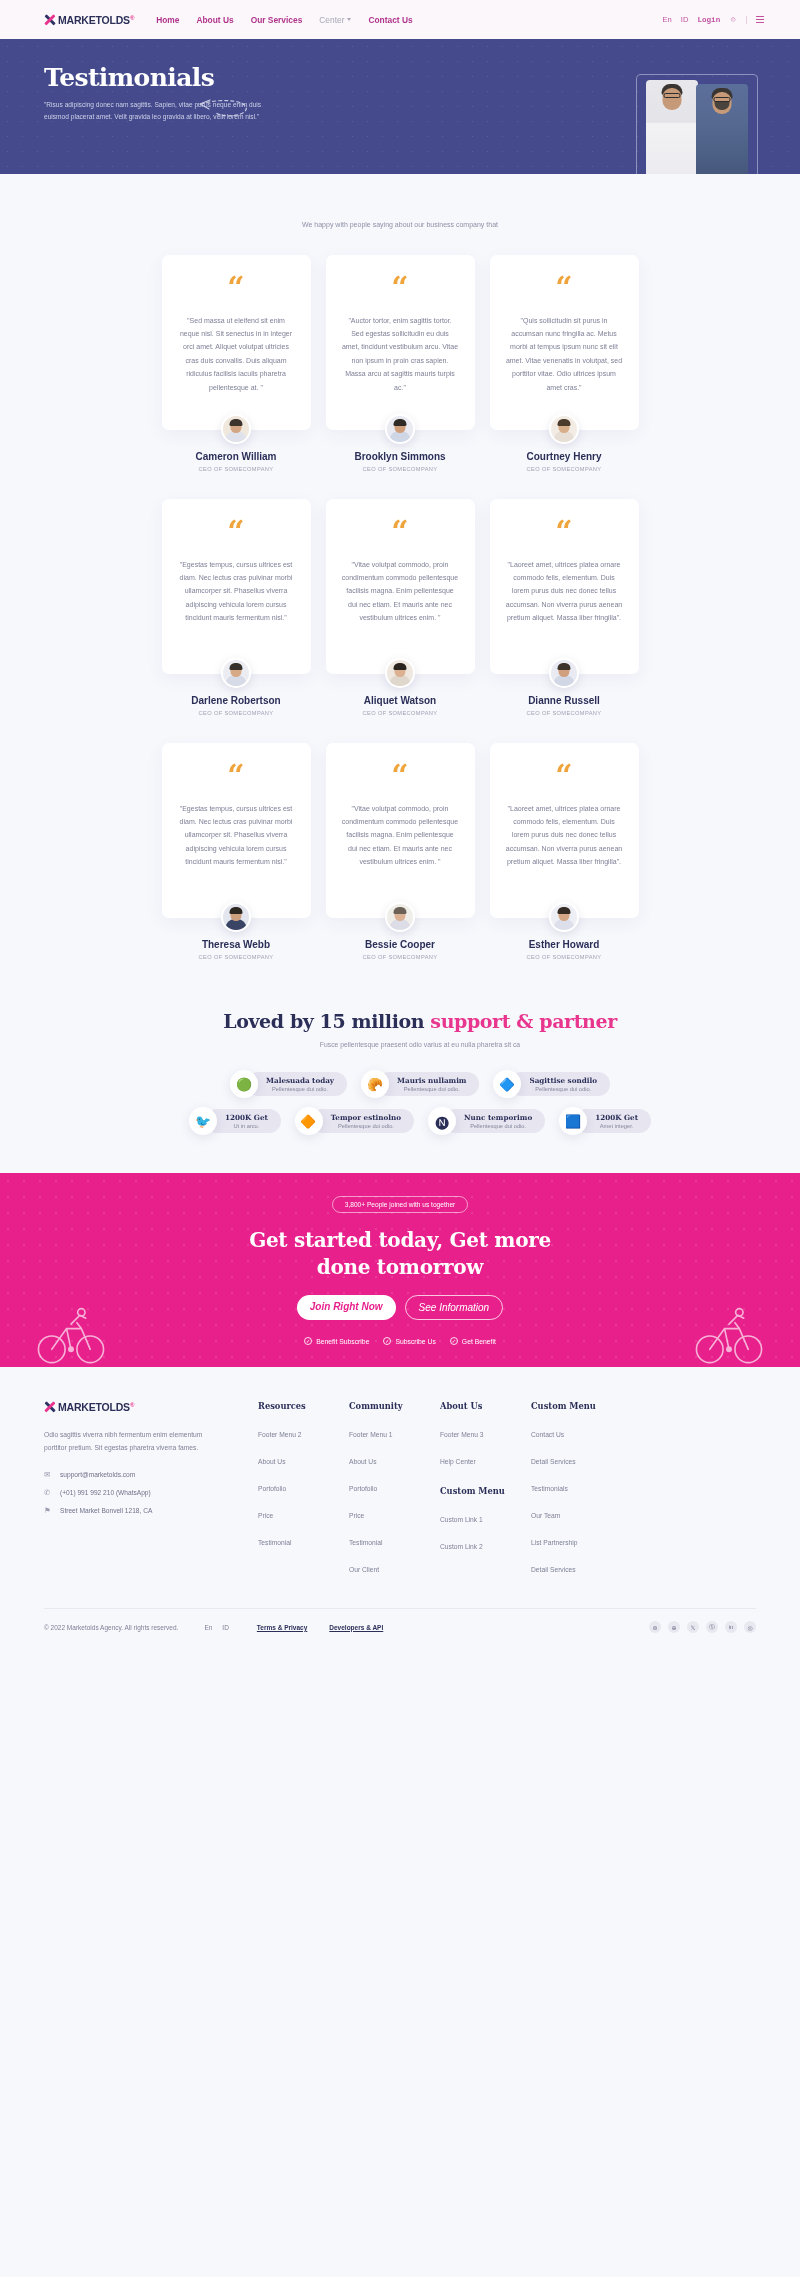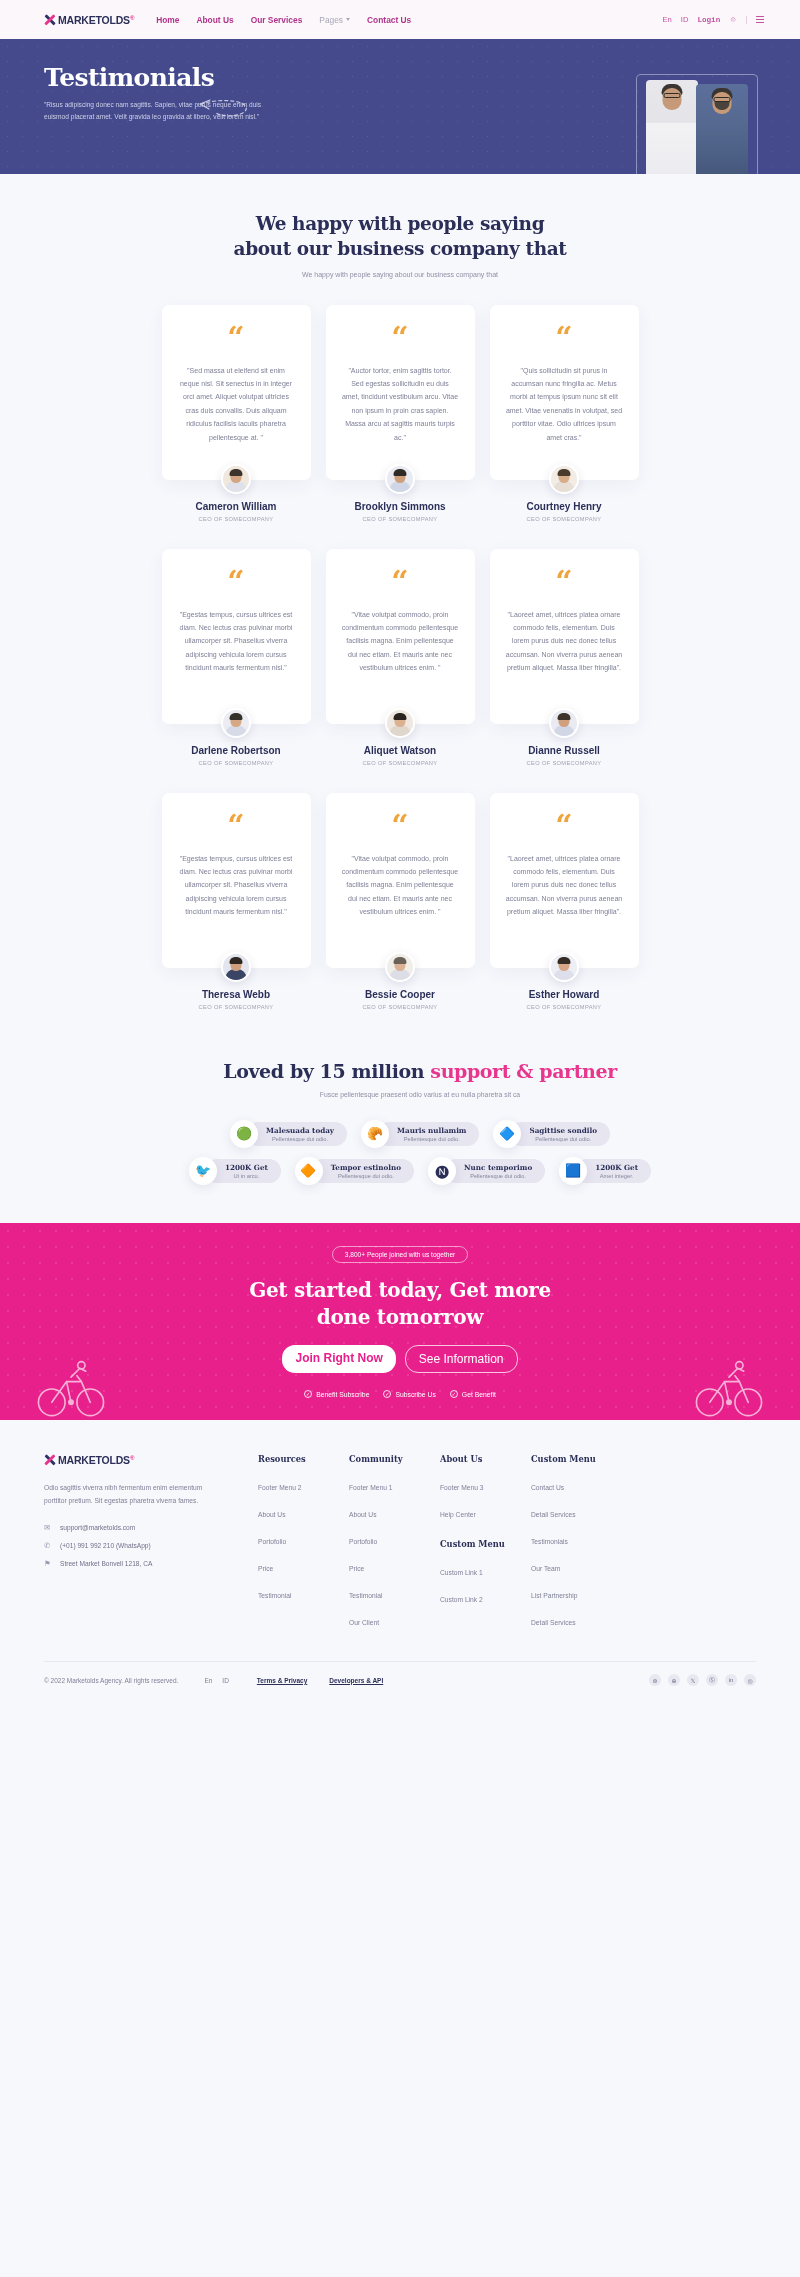--- a/index.html
+++ b/index.html
@@ -79,21 +79,21 @@
   .logo-body{background:#e6e5f0;border-radius:13px;height:24px;display:flex;flex-direction:column;justify-content:center;padding:0 13px 0 20px;margin-left:-12px;}
   .logo-title{font-family:"DejaVu Serif",serif;font-size:7.2px;font-weight:bold;color:#2b2f58;}
   .logo-desc{font-size:5.7px;color:#85879c;margin-top:1px;}
 
   
   .cta{margin-top:38px;background:#e8208c;position:relative;overflow:hidden;text-align:center;padding:20px 0 22px;
     background-image:radial-gradient(circle, rgba(255,255,255,.13) .7px, transparent .8px);background-size:16px 16px;}
   .cta-badge{display:inline-block;border:1px solid rgba(255,255,255,.55);border-radius:11px;padding:4px 12px;font-size:6.6px;color:#fff;}
   .cta h2{margin-top:14px;font-family:"DejaVu Serif",serif;font-weight:bold;font-size:20px;line-height:1.33;color:#fff;letter-spacing:-.3px;}
   .cta-btns{margin-top:15px;display:flex;justify-content:center;gap:9px;}
-  .btn{border-radius:13px;font-size:12px;padding:6px 13px;text-decoration:none;display:inline-block;}
+  .btn{border-radius:13px;font-size:10px;padding:6px 13px;text-decoration:none;display:inline-block;font-style:italic;}
   .btn-solid{background:#fff;color:#e8208c;font-weight:bold;}
   .btn-ghost{border:1px solid rgba(255,255,255,.75);color:#fff;}
   .cta-checks{margin-top:17px;display:flex;justify-content:center;gap:14px;}
   .chk{display:flex;align-items:center;gap:4px;font-size:6.8px;color:#fff;}
   .chk-i{width:8px;height:8px;border-radius:50%;border:.9px solid rgba(255,255,255,.85);display:flex;align-items:center;justify-content:center;font-size:5px;}
   .bike{position:absolute;bottom:0;width:74px;height:62px;opacity:.65;}
   .bike.l{left:34px;}.bike.r{right:34px;}
 
   
   .footer{background:#f7f8fc;padding:34px 44px 0;}
@@ -127,21 +127,21 @@
         <span class="b1"></span>
         <span class="b2"></span>
       </div>
     <div class="brand-text"><span>MARKETOLDS</span><sup>®</sup></div>
   </div>
   <nav class="nav-links">
     <a href="#">Home</a>
     <a href="#">About Us</a>
     <a href="#">Our Services</a>
     <a href="#" class="muted">
-        <span>Pages</span>
+        <span>Center</span>
         <i class="caret"></i>
       </a>
     <a href="#">Contact Us</a>
   </nav>
   <div class="nav-right">
     <span>En</span>
     <span>ID</span>
     <a href="#" class="login">Login</a>
     <span class="icon-user">☺</span>
     <span class="divider-v"></span>
@@ -173,24 +173,20 @@
     <div class="person p-b">
       <div class="hair"></div>
         <div class="head"></div>
         <div class="beard"></div>
         <div class="glasses"></div>
     </div>
   </div>
 </section>
 
 <div class="sec-head">
-  <h2>
-    <span>We happy with people saying</span><br>
-    <span>about our business company that</span>
-  </h2>
   <div class="sub">We happy with people saying about our business company that</div>
 </div>
 
 <div id="grid-host">
     <div class="grid">
       <div class="t-col">
         <div class="t-card">
           <div class="qmark">“</div>
           <div class="t-text">"Sed massa ut eleifend sit enim neque nisl. Sit senectus in in integer orci amet. Aliquet volutpat ultricies cras duis convallis. Duis aliquam ridiculus facilisis iaculis pharetra pellentesque at. "</div>
         </div>

